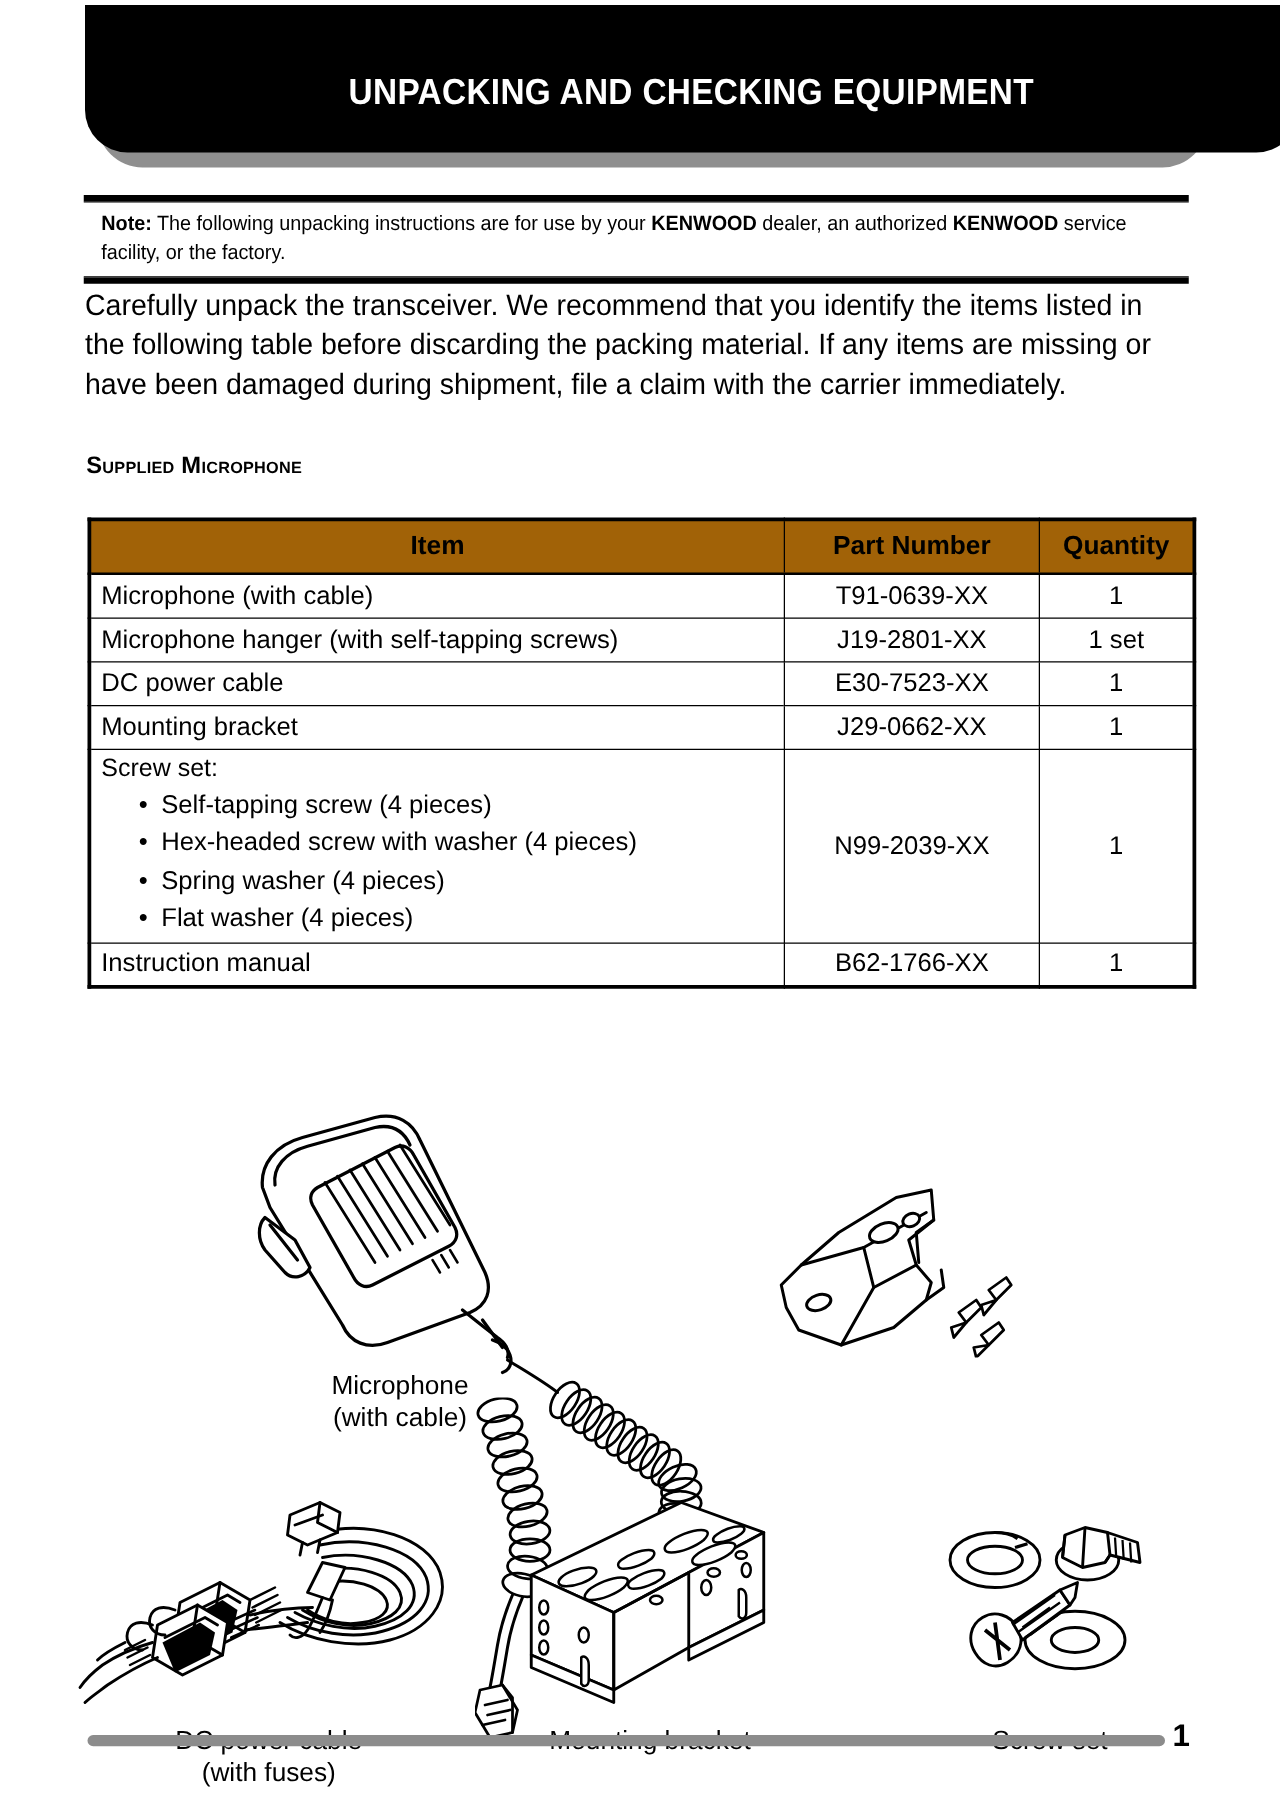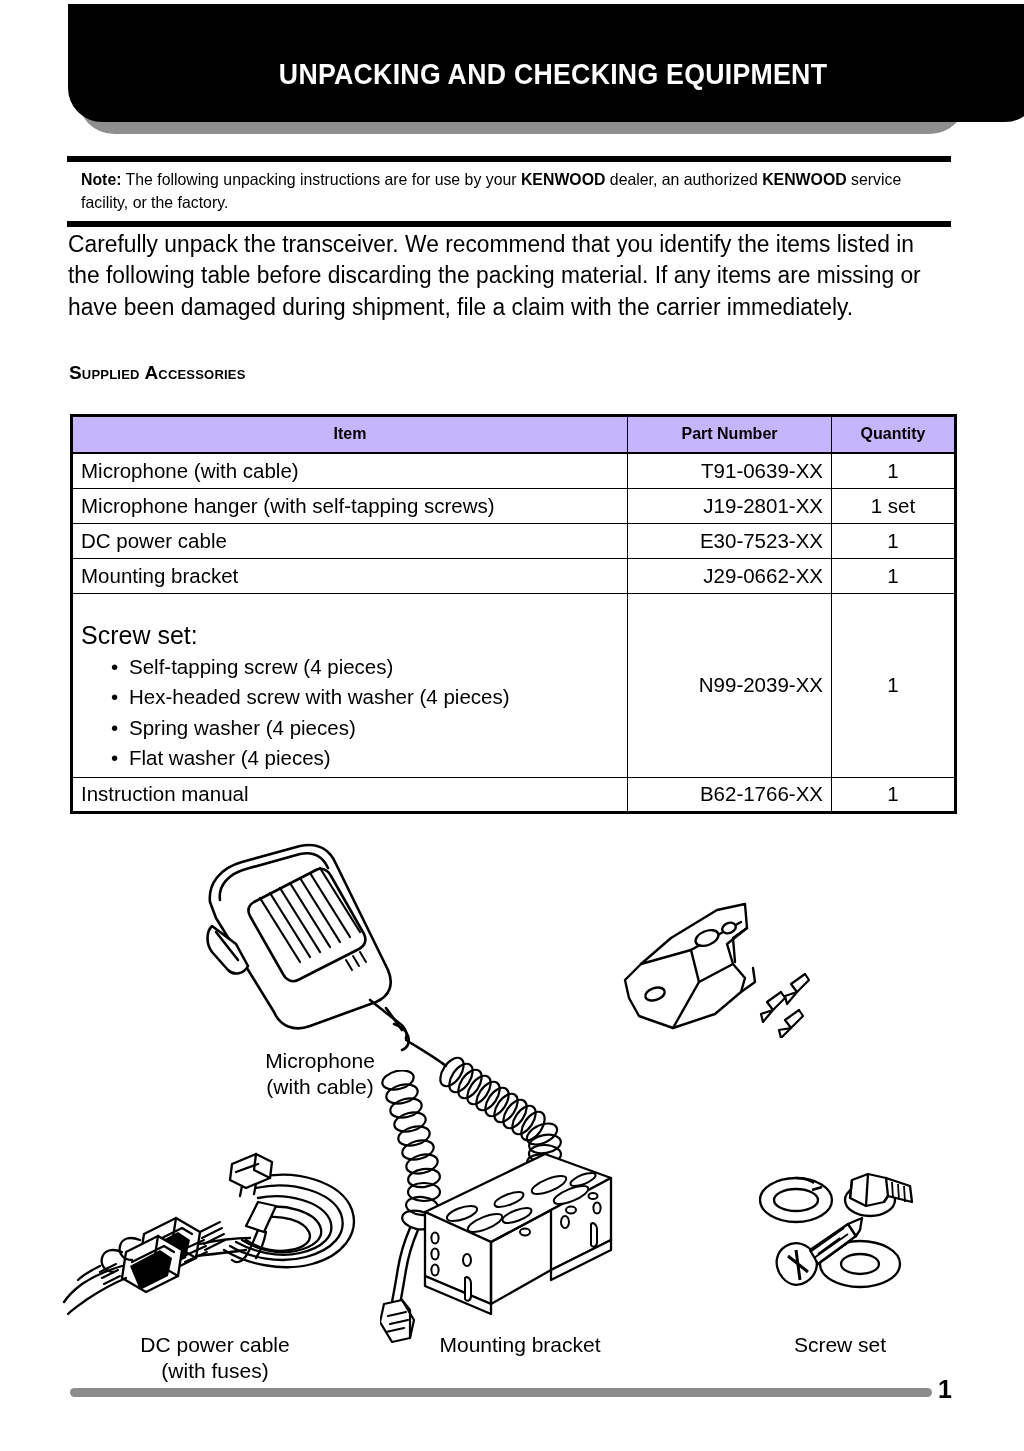--- a/index.html
+++ b/index.html
@@ -115,70 +115,70 @@
     table-layout: fixed;
     background: #fff;
   }
   .acc-table td, .acc-table th {
     border: 1.5px solid #000;
     font-size: 20.5px;
     padding: 3px 8px;
     vertical-align: middle;
   }
   .acc-table thead th {
-    background: #c4b5fd;
+    background: #a16207;
     font-weight: bold;
     text-align: center;
-    font-size: 16px;
+    font-size: 21px;
     padding: 8px 4px 9px;
     border-bottom: 2.5px solid #000;
   }
   .col-item   { width: 556px; }
   .col-part   { width: 204px; }
   .col-qty    { width: 124px; }
 
   .cell-item  { text-align: left;   padding-left: 12px; }
-  .cell-part  { text-align: right; }
+  .cell-part  { text-align: center; }
   .cell-qty   { text-align: center; }
 
   .row-h { height: 35px; }
   
   .no-bottom { border-bottom: none !important; }
   .no-top    { border-top: none !important; }
 
   .bullet-line {
     padding-left: 42px;
     position: relative;
   }
   .bullet-line:before {
     content: "\2022";
     position: absolute;
     left: 26px;
   }
   .screw-cell {
     padding: 6px 8px 8px 12px;
     line-height: 1.0;
   }
-  .screw-title { padding: 2px 0 4px 0; font-size: 25px; margin-top: 24px; }
+  .screw-title { padding: 2px 0 4px 0; font-size: 20px; }
   .screw-item {
     font-size: 20.5px;
     padding: 5px 0 5px 48px;
     position: relative;
   }
   .screw-item:before {
     content: "\2022";
     position: absolute;
     left: 30px;
   }
 
   
   .figs {
     position: absolute;
     left: 0;
-    top: 840px;
+    top: 888px;
     width: 880px;
     height: 560px;
   }
   .fig { position: absolute; }
   .fig-caption {
     position: absolute;
     text-align: center;
     font-size: 21px;
     line-height: 1.24;
     white-space: pre-line;
@@ -216,21 +216,21 @@
   <div class="note-inner">
     <div class="note-text">
       <b>Note:</b><span> The following unpacking instructions are for use by your </span><b>KENWOOD</b><span> dealer, an authorized</span>
       <b>KENWOOD</b><span> service facility, or the factory.</span>
     </div>
   </div>
 </div>
 
 <div class="body-para">Carefully unpack the transceiver.  We recommend that you identify the items listed in the following table before discarding the packing material.  If any items are missing or have been damaged during shipment, file a claim with the carrier immediately.</div>
 
-<div class="section-heading">Supplied Accessories</div>
+<div class="section-heading">Supplied Microphone</div>
 
 <table class="acc-table">
   <colgroup>
     <col class="col-item">
       <col class="col-part">
       <col class="col-qty">
   </colgroup>
   <thead>
     <tr>
       <th>Item</th>

